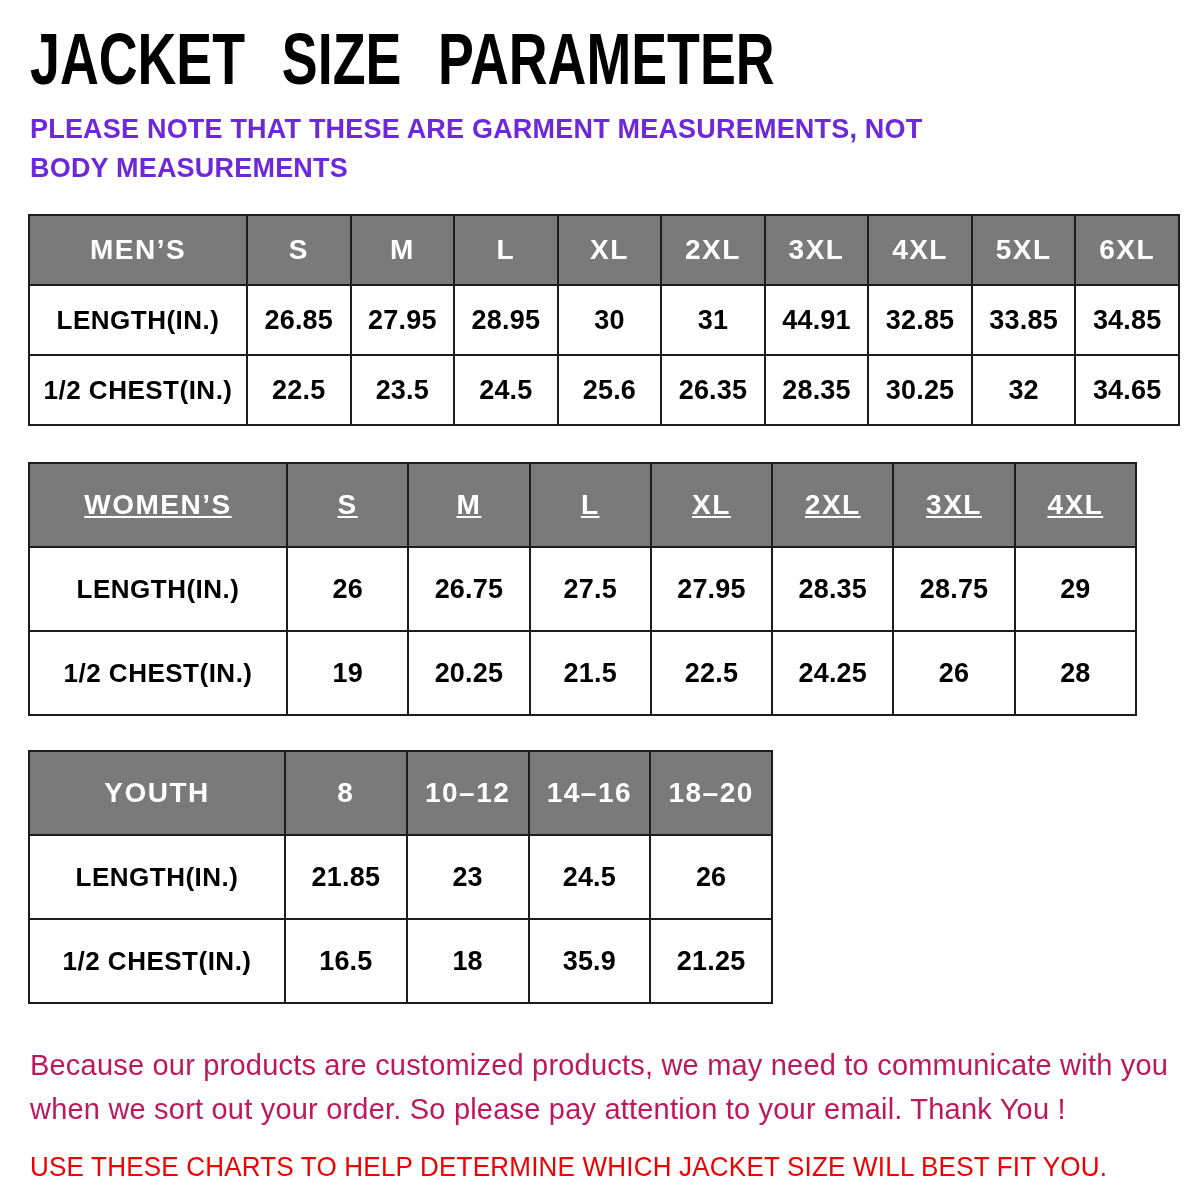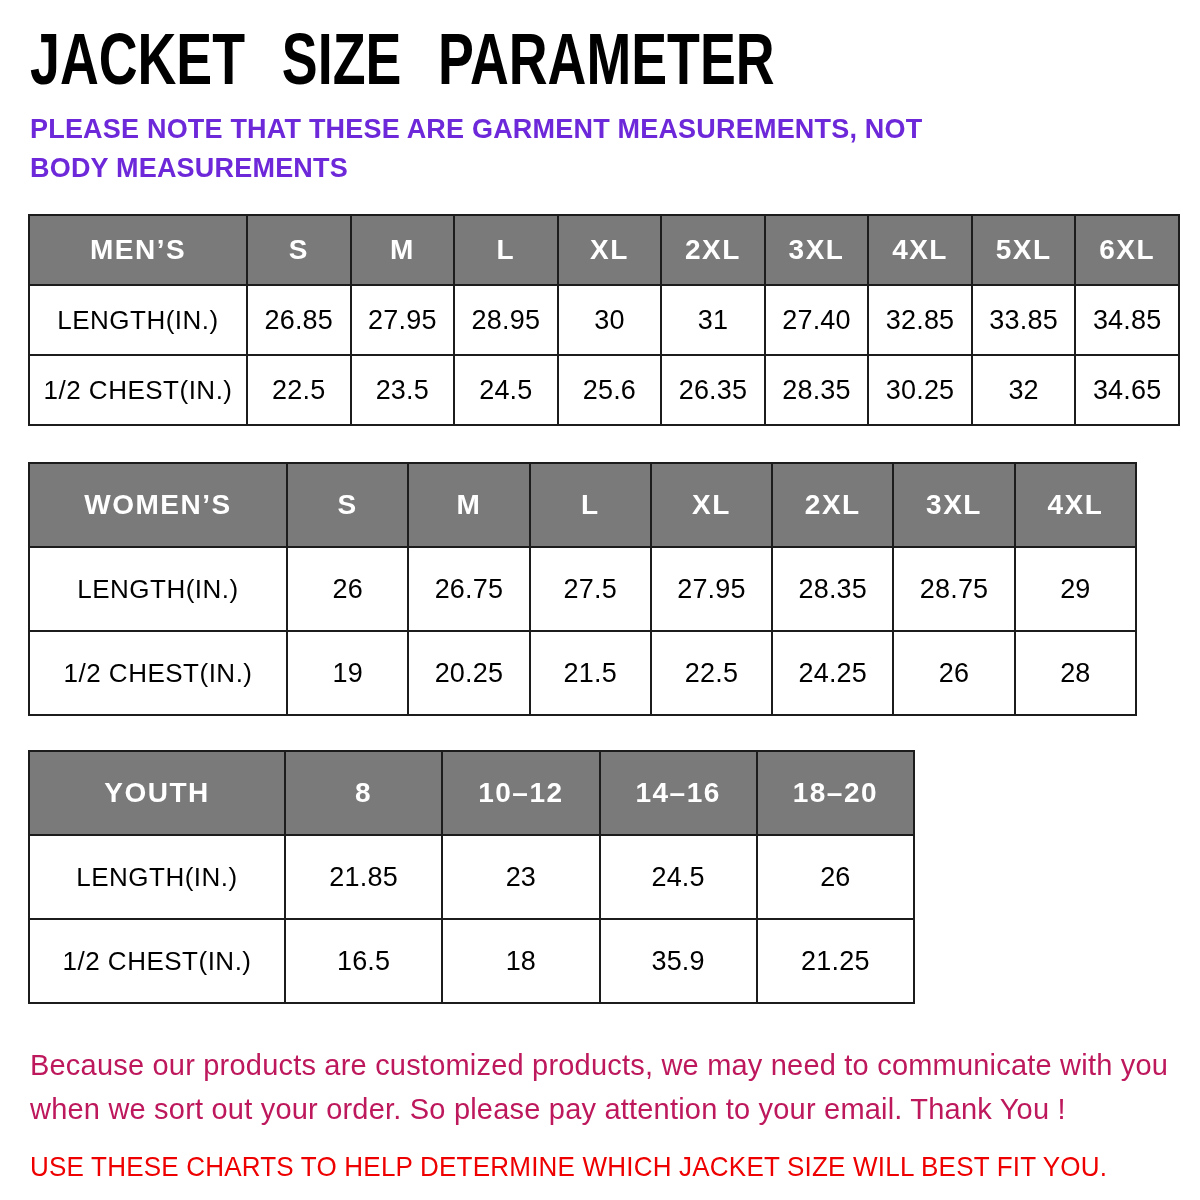--- a/index.html
+++ b/index.html
@@ -55,39 +55,39 @@
     background: #7a7a7a;
     color: #ffffff;
     font-size: 28px;
     font-weight: bold;
     letter-spacing: 1.5px;
   }
   table.size-table td {
     background: #ffffff;
     color: #000000;
     font-size: 27px;
-    font-weight: normal;
+    font-weight: bold;
     letter-spacing: 0.2px;
   }
   table.size-table td.rowlabel {
     font-size: 26px;
     letter-spacing: 0.5px;
   }
   .tbl-mens { width: 1152px; margin-top: 26px; }
   .tbl-mens th, .tbl-mens td { height: 68px; margin-left: 16px; }
   .tbl-mens .col-label { width: 218px; }
 
   .tbl-women { width: 1109px; margin-top: 36px; }
   .tbl-women th, .tbl-women td { height: 82px; }
   .tbl-women .col-label { width: 258px; }
-  .tbl-women th { font-size: 30px; }
+  .tbl-women th { font-size: 30px; text-decoration: underline; }
   .tbl-women td { font-size: 28px; }
   .tbl-women td.rowlabel { font-size: 27px; }
 
-  .tbl-youth { width: 887px; margin-top: 34px; }
+  .tbl-youth { width: 745px; margin-top: 34px; }
   .tbl-youth th, .tbl-youth td { height: 82px; }
   .tbl-youth .col-label { width: 256px; }
   .tbl-youth th { font-size: 30px; }
   .tbl-youth td { font-size: 28px; }
   .tbl-youth td.rowlabel { font-size: 27px; }
 
   .footer-notice {
     margin: 40px 0 0 30px;
     width: 1150px;
     font-size: 29px;
@@ -142,21 +142,21 @@
         </tr>
       </thead>
       <tbody>
         <tr>
           <td class="rowlabel">LENGTH(IN.)</td>
           <td>26.85</td>
           <td>27.95</td>
           <td>28.95</td>
           <td>30</td>
           <td>31</td>
-          <td>27.40</td>
+          <td>44.91</td>
           <td>32.85</td>
           <td>33.85</td>
           <td>34.85</td>
         </tr>
         <tr>
           <td class="rowlabel">1/2 CHEST(IN.)</td>
           <td>22.5</td>
           <td>23.5</td>
           <td>24.5</td>
           <td>25.6</td>

